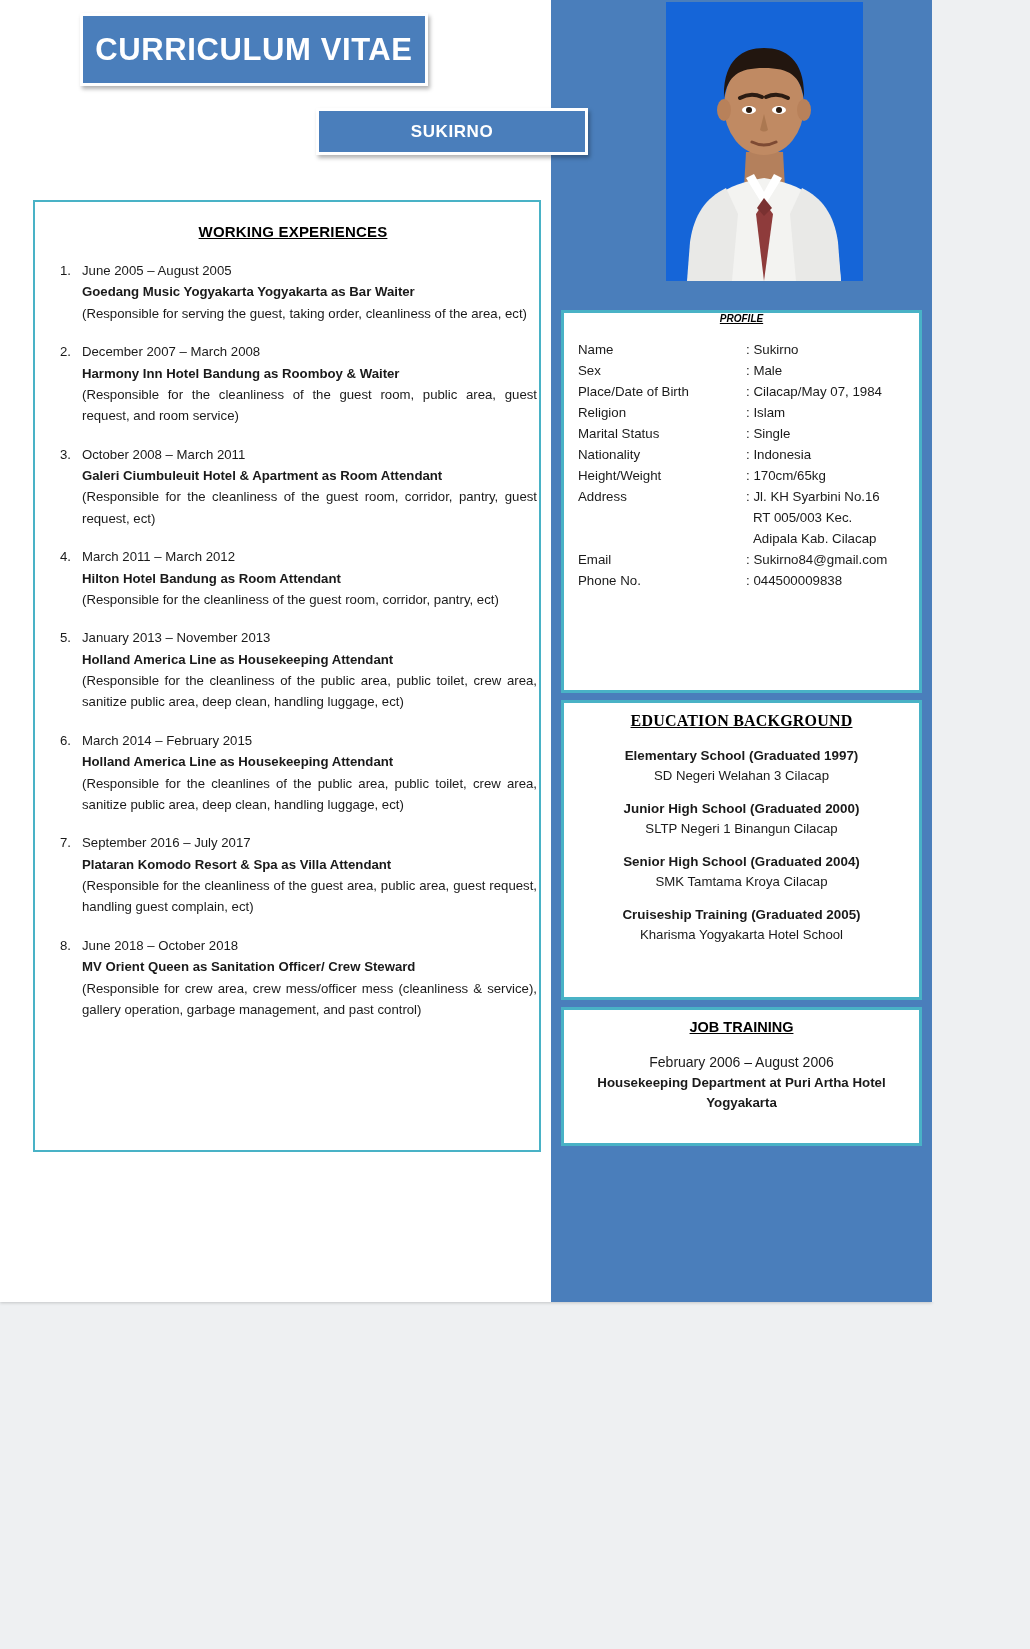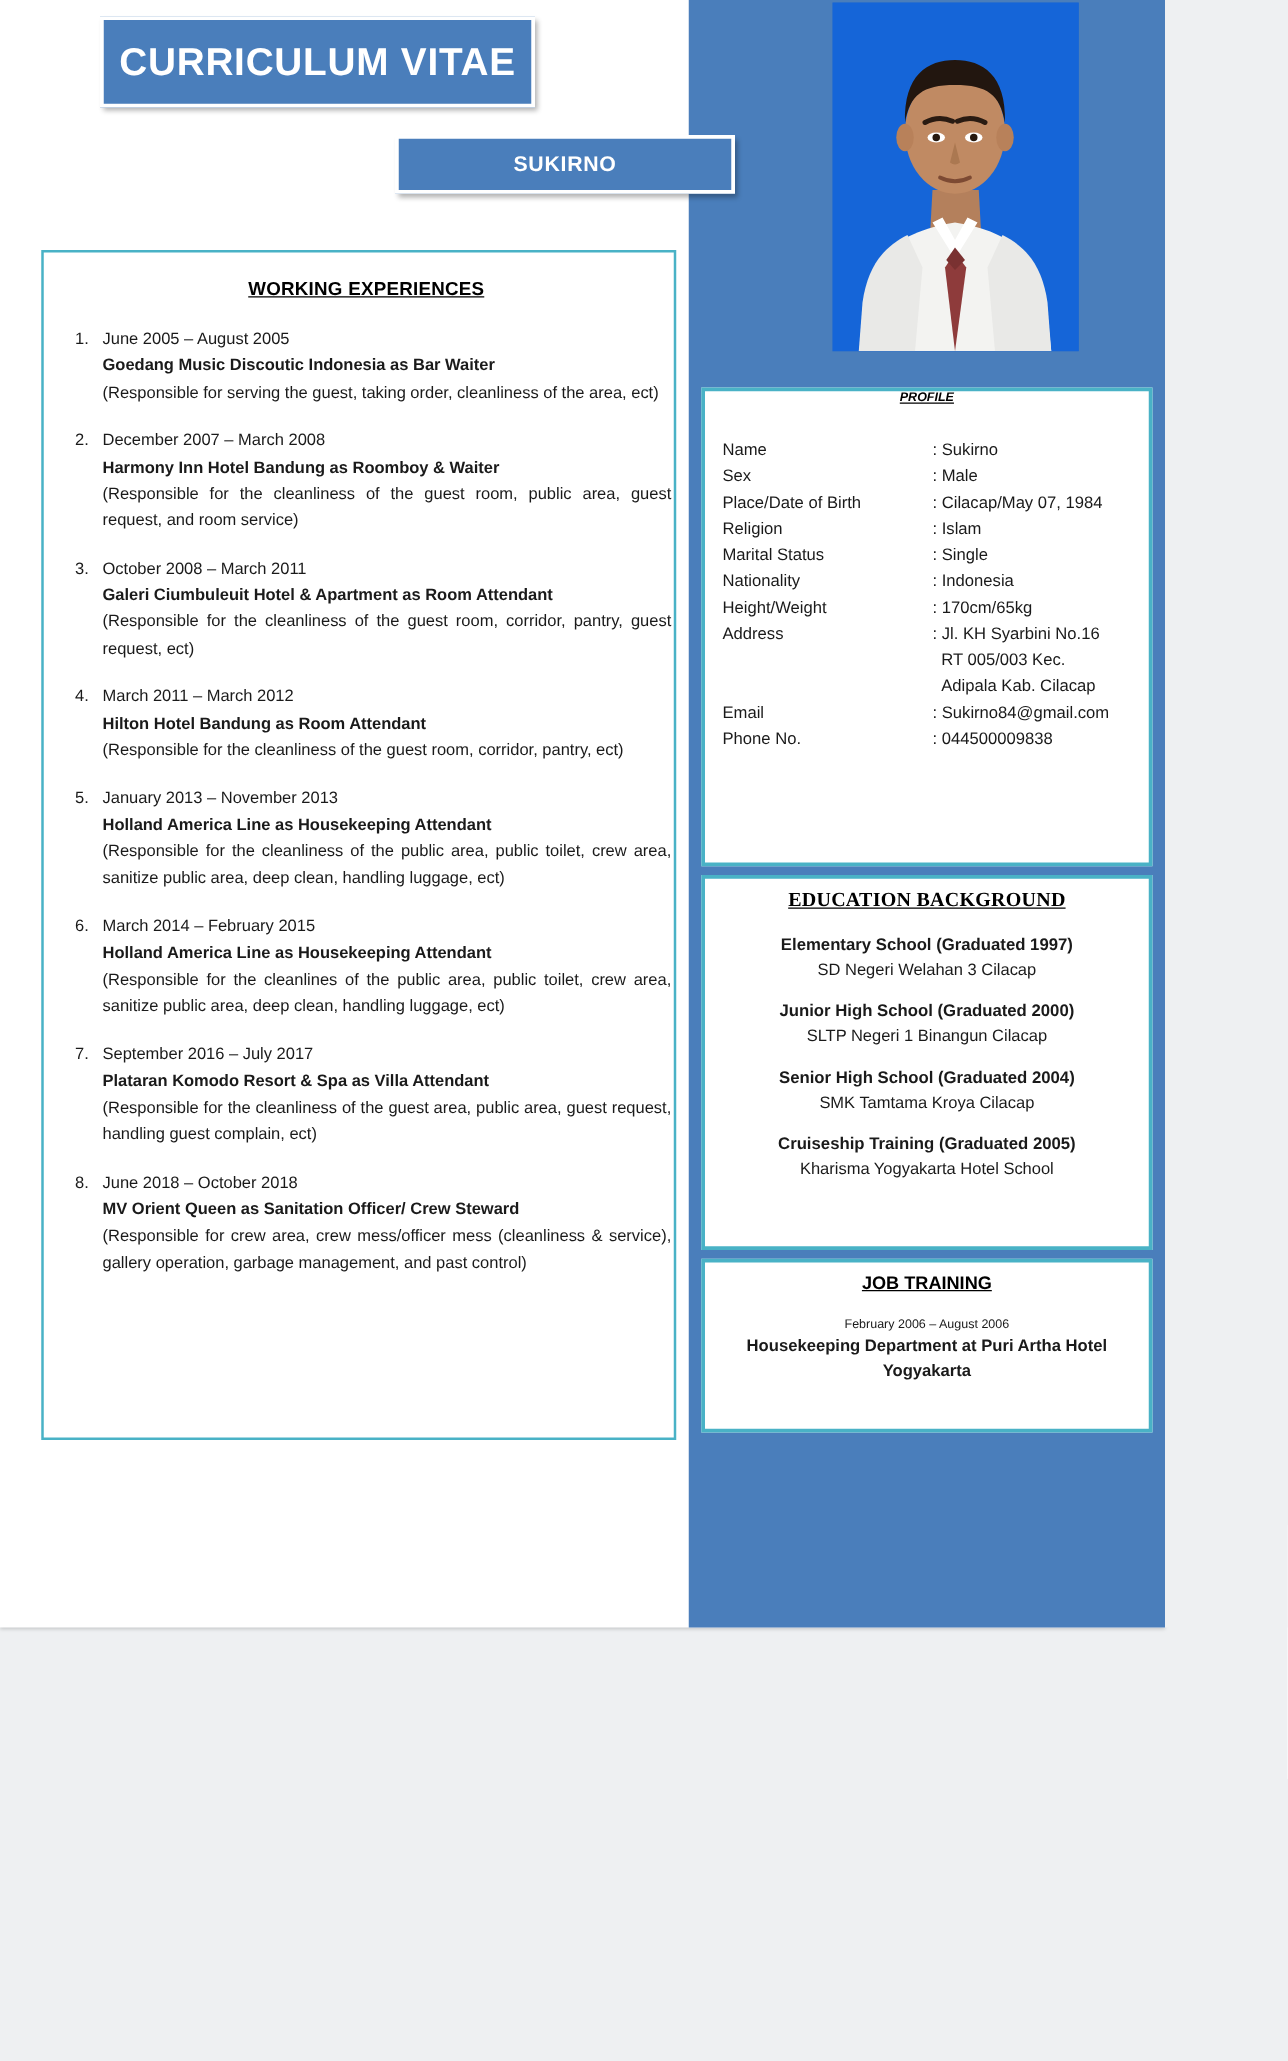--- a/index.html
+++ b/index.html
@@ -137,21 +137,21 @@
     font-family: "Liberation Serif", serif;
     letter-spacing: 0.2px;
   }
   #jobtraining-card .card-heading {
     font-size: 14.5px;
     margin-top: 9px;
   }
 
   
   .profile-table {
-    margin-top: 25px;
+    margin-top: 15px;
     padding-left: 14px;
     font-size: 13.3px;
     line-height: 1.58;
     color: #1a1a1a;
   }
   .profile-row { display: flex; }
   .profile-key { width: 168px; flex: 0 0 168px; }
   .profile-val { flex: 1 1 auto; white-space: nowrap; }
   .profile-val.cont { padding-left: 7px; }
 
@@ -165,21 +165,21 @@
     line-height: 1.5;
   }
   .edu-school {
     font-size: 13.2px;
     color: #1a1a1a;
     line-height: 1.5;
   }
 
   
   .jt-body { margin-top: 17px; text-align: center; }
-  .jt-period { font-size: 10px; color: #1a1a1a; line-height: 1.5; }
+  .jt-period { font-size: 14px; color: #1a1a1a; line-height: 1.5; }
   .jt-place {
     font-size: 13.3px;
     font-weight: bold;
     color: #1a1a1a;
     line-height: 1.5;
     padding: 0 6px;
   }
 </style>
 </head>
 <body>
@@ -232,21 +232,21 @@
     </svg>
   </div>
 
   <div class="work-box">
     <div class="work-heading">WORKING EXPERIENCES</div>
     <div id="jobs-container">
         <div class="job">
           <div class="job-num">1.</div>
           <div class="job-body">
             <div class="job-period">June 2005 – August 2005</div>
-            <div class="job-role">Goedang Music Discoutic Indonesia as Bar Waiter</div>
+            <div class="job-role">Goedang Music Yogyakarta Yogyakarta as Bar Waiter</div>
             <div class="job-desc">(Responsible for serving the guest, taking order, cleanliness of the area, ect)</div>
           </div>
         </div>
         <div class="job">
           <div class="job-num">2.</div>
           <div class="job-body">
             <div class="job-period">December 2007 – March 2008</div>
             <div class="job-role">Harmony Inn Hotel Bandung as Roomboy &amp; Waiter</div>
             <div class="job-desc">(Responsible for the cleanliness of the guest room, public area, guest request, and room service)</div>
           </div>

